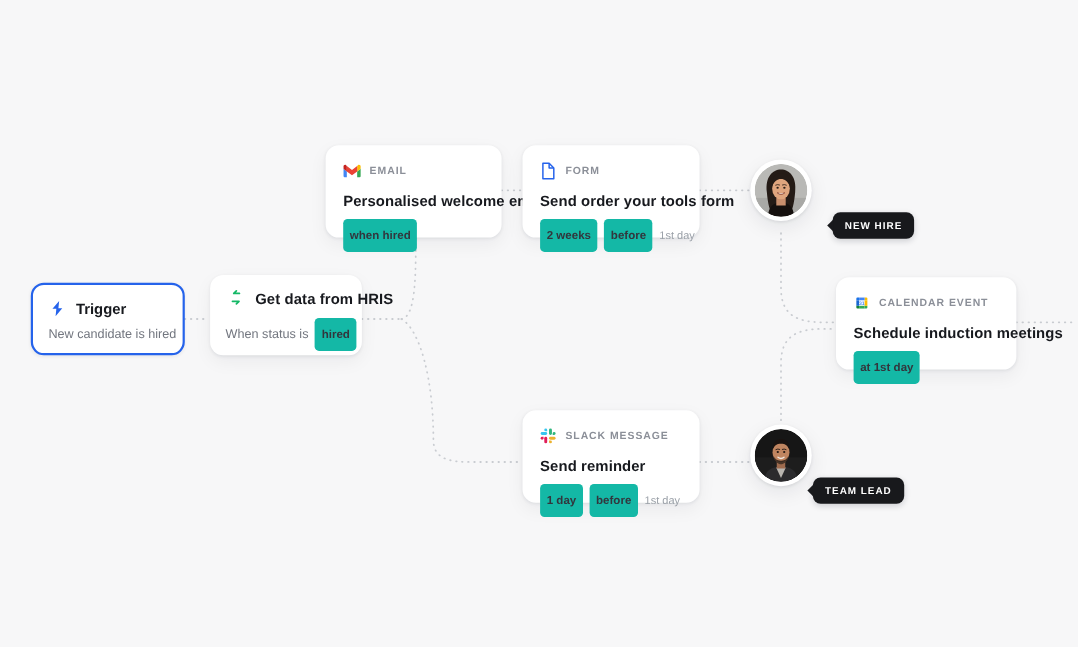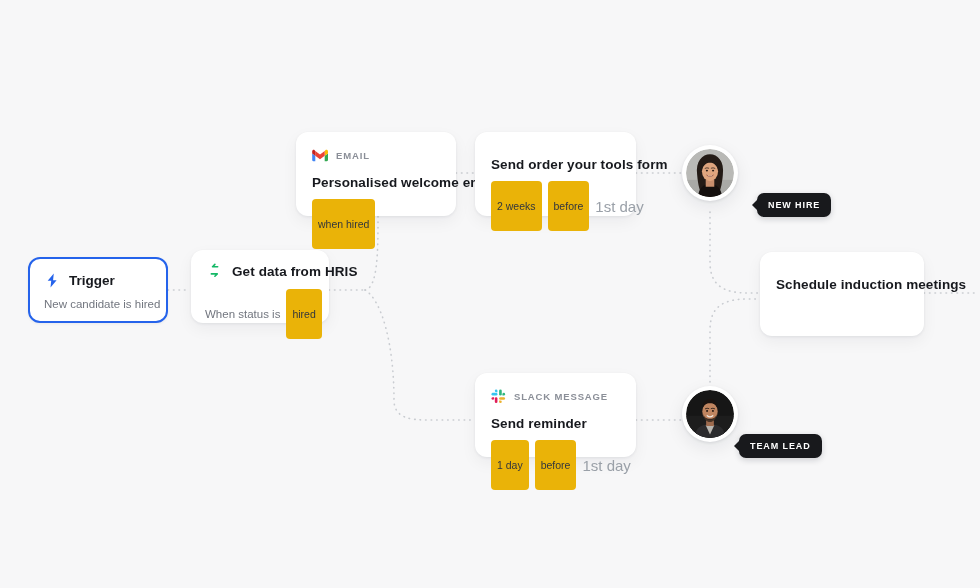--- a/index.html
+++ b/index.html
@@ -74,31 +74,31 @@
     white-space: nowrap;
   }
 
   .chips {
     display: flex;
     align-items: center;
     gap: 6px;
     margin-top: 9px;
   }
   .chip {
-    background: #eab308;
+    background: #14b8a6;
     color: #32363d;
     font-size: 10.5px;
-    font-weight: 400;
+    font-weight: 700;
     border-radius: 4px;
-    padding: 19px 6px;
+    padding: 9px 6px;
     white-space: nowrap;
   }
   .chip-plain {
     color: #9aa0a8;
-    font-size: 15px;
+    font-size: 10px;
     white-space: nowrap;
   }
 
   .inline-row {
     display: flex;
     align-items: center;
     gap: 6px;
     margin-top: 9px;
   }
   .inline-label {
@@ -233,20 +233,29 @@
       </span>
       <span class="card-kicker">EMAIL</span>
     </div>
     <div class="card-title">Personalised welcome email</div>
     <div class="chips">
       <span class="chip">when hired</span>
     </div>
   </div>
 
   <div class="card" style="left:475px; top:132px; width:161px; height:84px;">
+    <div class="card-head">
+      <span class="icn">
+        <svg width="15" height="17" viewBox="0 0 20 24" fill="none" stroke="#2563eb" stroke-width="1.9" stroke-linejoin="round" xmlns="http://www.w3.org/2000/svg">
+          <path d="M3 2 h8 l6 6 v14 a0 0 0 0 1 0 0 H3 z"></path>
+          <path d="M11 2 v6 h6"></path>
+        </svg>
+      </span>
+      <span class="card-kicker">FORM</span>
+    </div>
     <div class="card-title">Send order your tools form</div>
     <div class="chips">
       <span class="chip">2 weeks</span>
       <span class="chip">before</span>
       <span class="chip-plain">1st day</span>
     </div>
   </div>
 
   <div class="card" style="left:475px; top:373px; width:161px; height:84px;">
     <div class="card-head">
@@ -266,21 +275,41 @@
     </div>
     <div class="card-title">Send reminder</div>
     <div class="chips">
       <span class="chip">1 day</span>
       <span class="chip">before</span>
       <span class="chip-plain">1st day</span>
     </div>
   </div>
 
   <div class="card" style="left:760px; top:252px; width:164px; height:84px;">
+    <div class="card-head">
+      <span class="icn">
+        <svg width="15" height="15" viewBox="0 0 24 24" xmlns="http://www.w3.org/2000/svg">
+          <rect x="4" y="4" width="16" height="16" rx="1.5" fill="#ffffff"></rect>
+          <path d="M4 5.5A1.5 1.5 0 0 1 5.5 4H8v4H4z" fill="#1a73e8"></path>
+          <path d="M16 4h2.5A1.5 1.5 0 0 1 20 5.5V8h-4z" fill="#fbbc04"></path>
+          <path d="M20 16v2.5a1.5 1.5 0 0 1 -1.5 1.5H16v-4z" fill="#34a853"></path>
+          <path d="M8 20H5.5A1.5 1.5 0 0 1 4 18.5V16h4z" fill="#188038"></path>
+          <rect x="8" y="4" width="8" height="4" fill="#4285f4"></rect>
+          <rect x="16" y="8" width="4" height="8" fill="#fbbc04"></rect>
+          <rect x="8" y="16" width="8" height="4" fill="#34a853"></rect>
+          <rect x="4" y="8" width="4" height="8" fill="#1967d2"></rect>
+          <text x="12" y="15.4" font-family="Liberation Sans, sans-serif" font-size="7.5" font-weight="bold" fill="#4285f4" text-anchor="middle">31</text>
+        </svg>
+      </span>
+      <span class="card-kicker">CALENDAR EVENT</span>
+    </div>
     <div class="card-title">Schedule induction meetings</div>
+    <div class="chips">
+      <span class="chip">at 1st day</span>
+    </div>
   </div>
 
   <div class="avatar-wrap" style="left:682px; top:145px;">
     <svg class="avatar" viewBox="0 0 56 56" xmlns="http://www.w3.org/2000/svg">
       <defs>
         <clipPath id="clipW">
             <circle cx="28" cy="28" r="28"></circle>
           </clipPath>
       </defs>
       <g clip-path="url(#clipW)">

